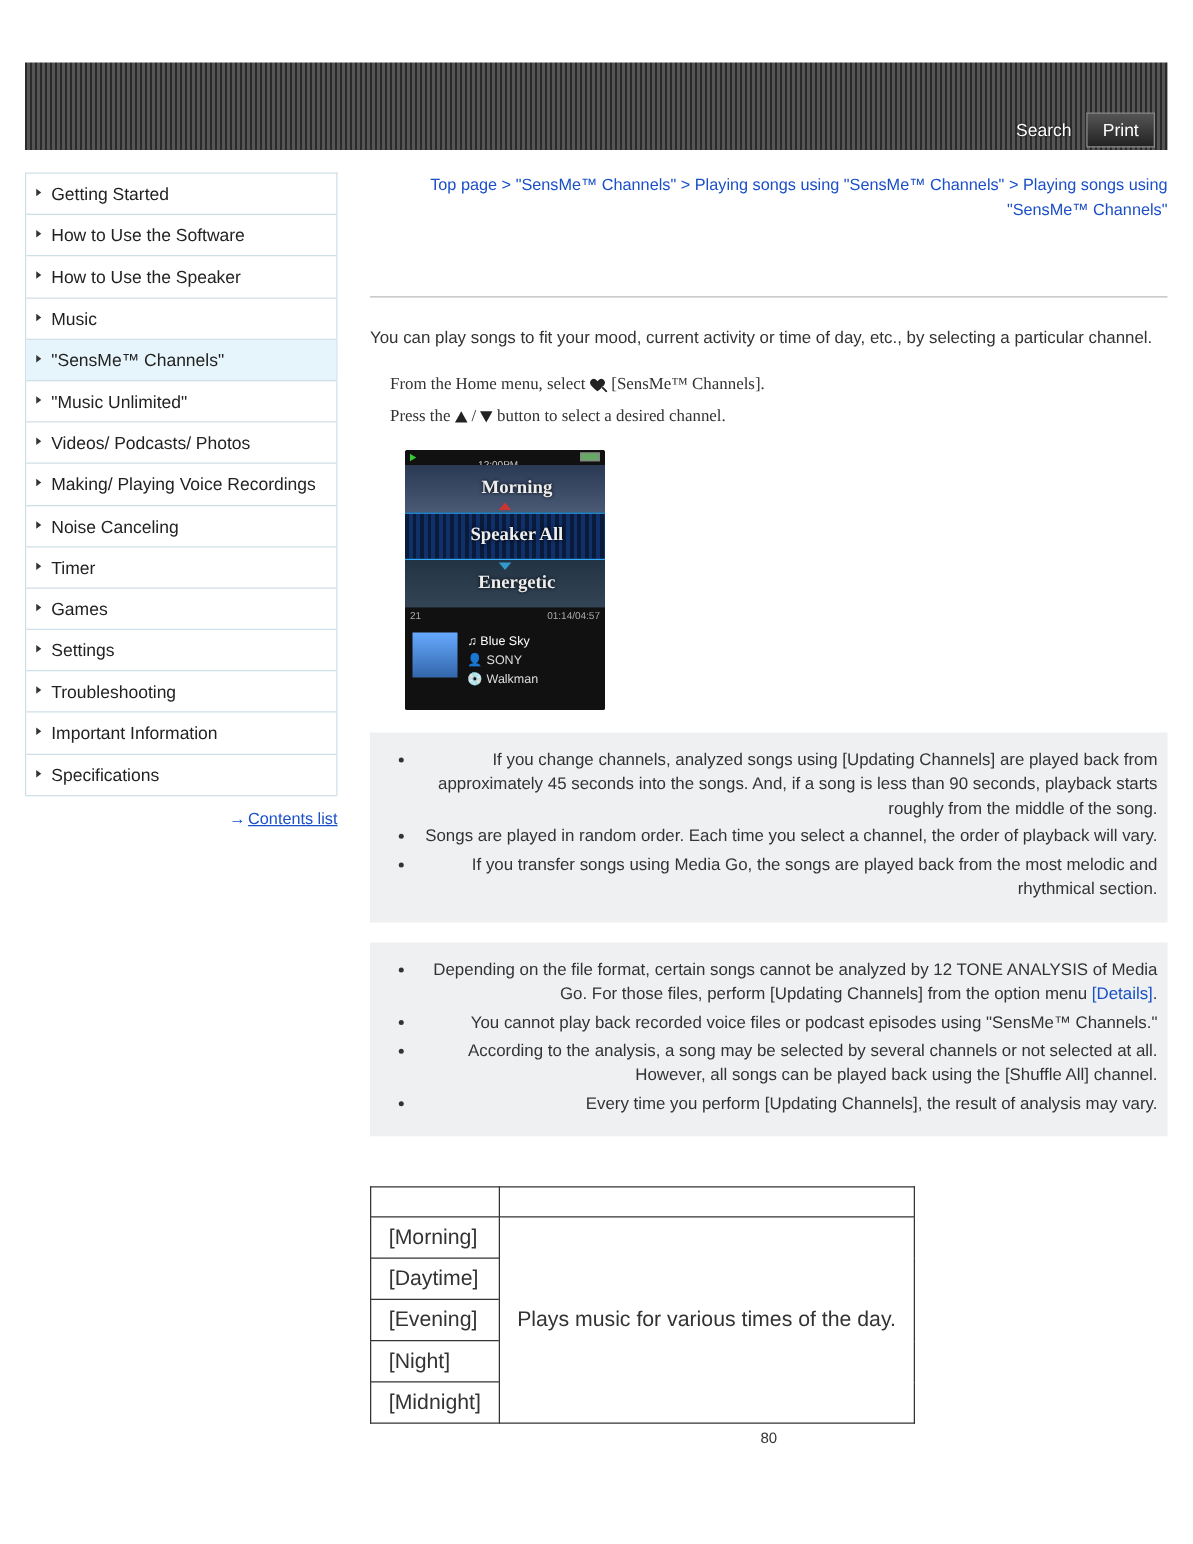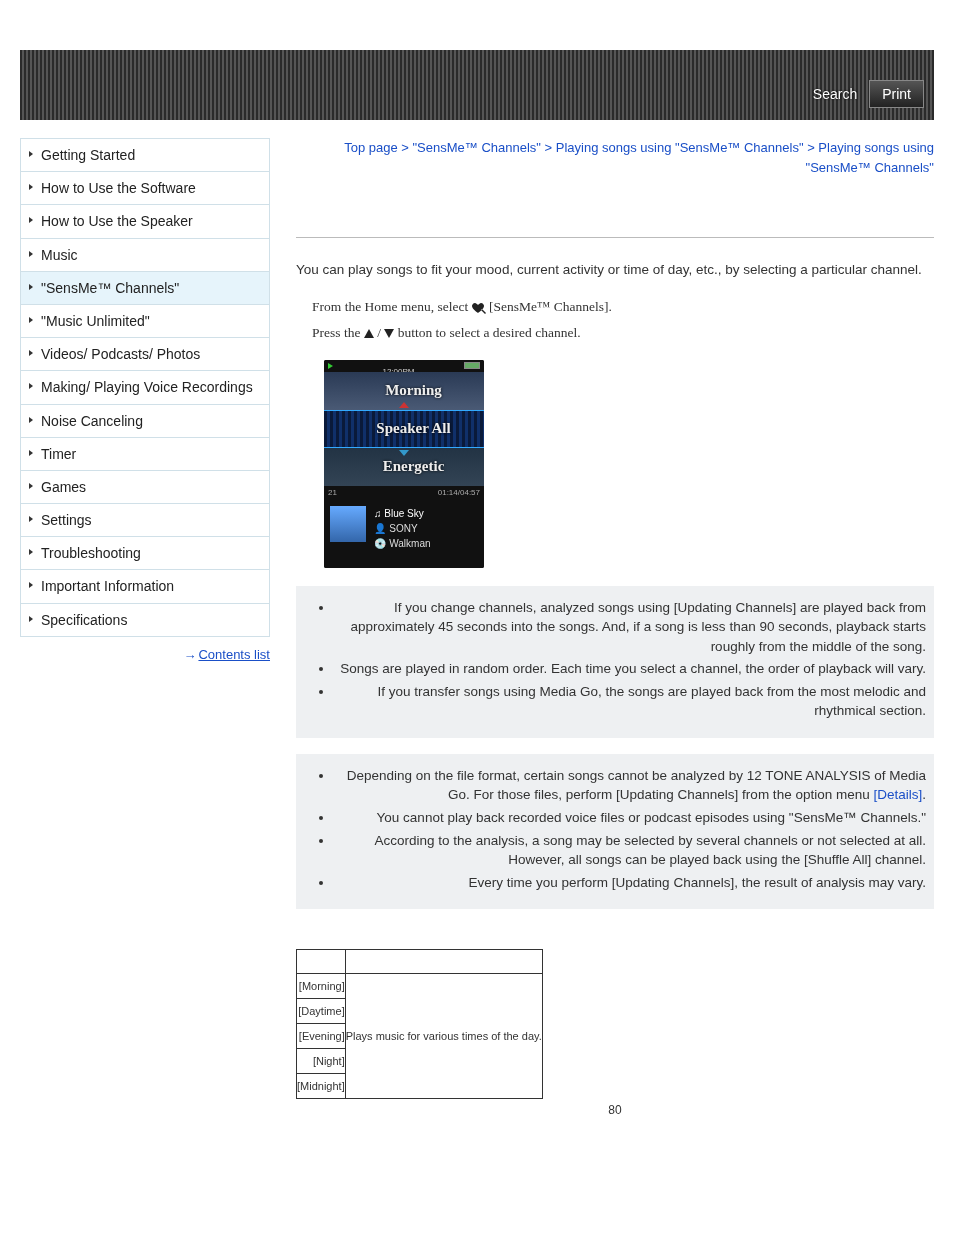--- a/index.html
+++ b/index.html
@@ -4,21 +4,21 @@
 <style>
   * { box-sizing: border-box; margin: 0; padding: 0; }
   body { font-family: Arial, Helvetica, sans-serif; font-size: 13px; color: #333; background: #fff; }
   .page { width: 954px; margin: 0 auto; padding: 50px 20px 20px 20px; position: relative; }
   .header-bar {
     height: 70px;
     background: repeating-linear-gradient(90deg, #2a2a2a 0px, #2a2a2a 2px, #555 2px, #555 4px);
     position: relative;
     margin-bottom: 18px;
   }
-  .header-actions { position: absolute; right: 10px; top: 30px; display: flex; gap: 6px; align-items: center; }
+  .header-actions { position: absolute; right: 10px; top: 40px; display: flex; gap: 6px; align-items: center; }
   .search-btn { color: #fff; font-size: 14px; cursor: pointer; padding: 4px 6px; text-shadow: 0 0 2px #000; }
   .print-btn { color: #fff; font-size: 14px; padding: 5px 12px; border: 1px solid #888; background: linear-gradient(#555,#222); cursor: pointer; }
   .columns { display: flex; gap: 26px; }
   .sidebar { width: 250px; flex-shrink: 0; }
   .sidebar ul { list-style: none; border: 1px solid #d0e0e8; border-bottom: none; }
   .sidebar li { border-bottom: 1px solid #d0e0e8; padding: 7px 8px 7px 20px; font-size: 14px; color: #222; position: relative; cursor: pointer; line-height: 1.3; }
   .sidebar li::before { content: ""; position: absolute; left: 8px; top: 12px; border-left: 4px solid #333; border-top: 3px solid transparent; border-bottom: 3px solid transparent; }
   .sidebar li.active { background: #e6f4fb; }
   .contents-link-row { text-align: right; margin-top: 10px; }
   .contents-link { color: #1a4fc7; font-size: 13px; }
@@ -47,21 +47,21 @@
   .ds-progress { height:14px; background:#111; display:flex; justify-content:space-between; align-items:center; padding:0 4px; color:#aaa; font-size:8px; }
   .ds-info { height: 68px; background:#111; display:flex; padding:6px; gap:8px; }
   .ds-art { width:36px; height:36px; background: linear-gradient(#6af,#36a); }
   .ds-meta { color:#ddd; font-size:10px; line-height:1.5; }
   .ds-meta .t { color:#fff; }
   .note-box { background:#eef0f2; padding: 12px 8px 14px 8px; margin: 16px 0; text-align: right; }
   .note-box ul { list-style: disc; margin-left: 30px; }
   .note-box li { font-size: 13.5px; line-height: 1.45; margin-bottom: 3px; }
   .note-box a { color:#1a4fc7; text-decoration:none; }
   table.ch { border-collapse: collapse; margin-top: 40px; }
-  table.ch td { border:1px solid #333; padding: 6px 0; font-size: 11px; text-align: right; }
+  table.ch td { border:1px solid #333; padding: 6px 14px; font-size: 17px; }
   table.ch td.hdr { height: 24px; }
   .page-num { text-align:center; font-size:12px; margin-top: 4px; color:#333;}
 </style>
 </head>
 <body>
 
 <div class="page">
   <div class="header-bar">
     <div class="header-actions">
       <span class="search-btn">Search</span>

